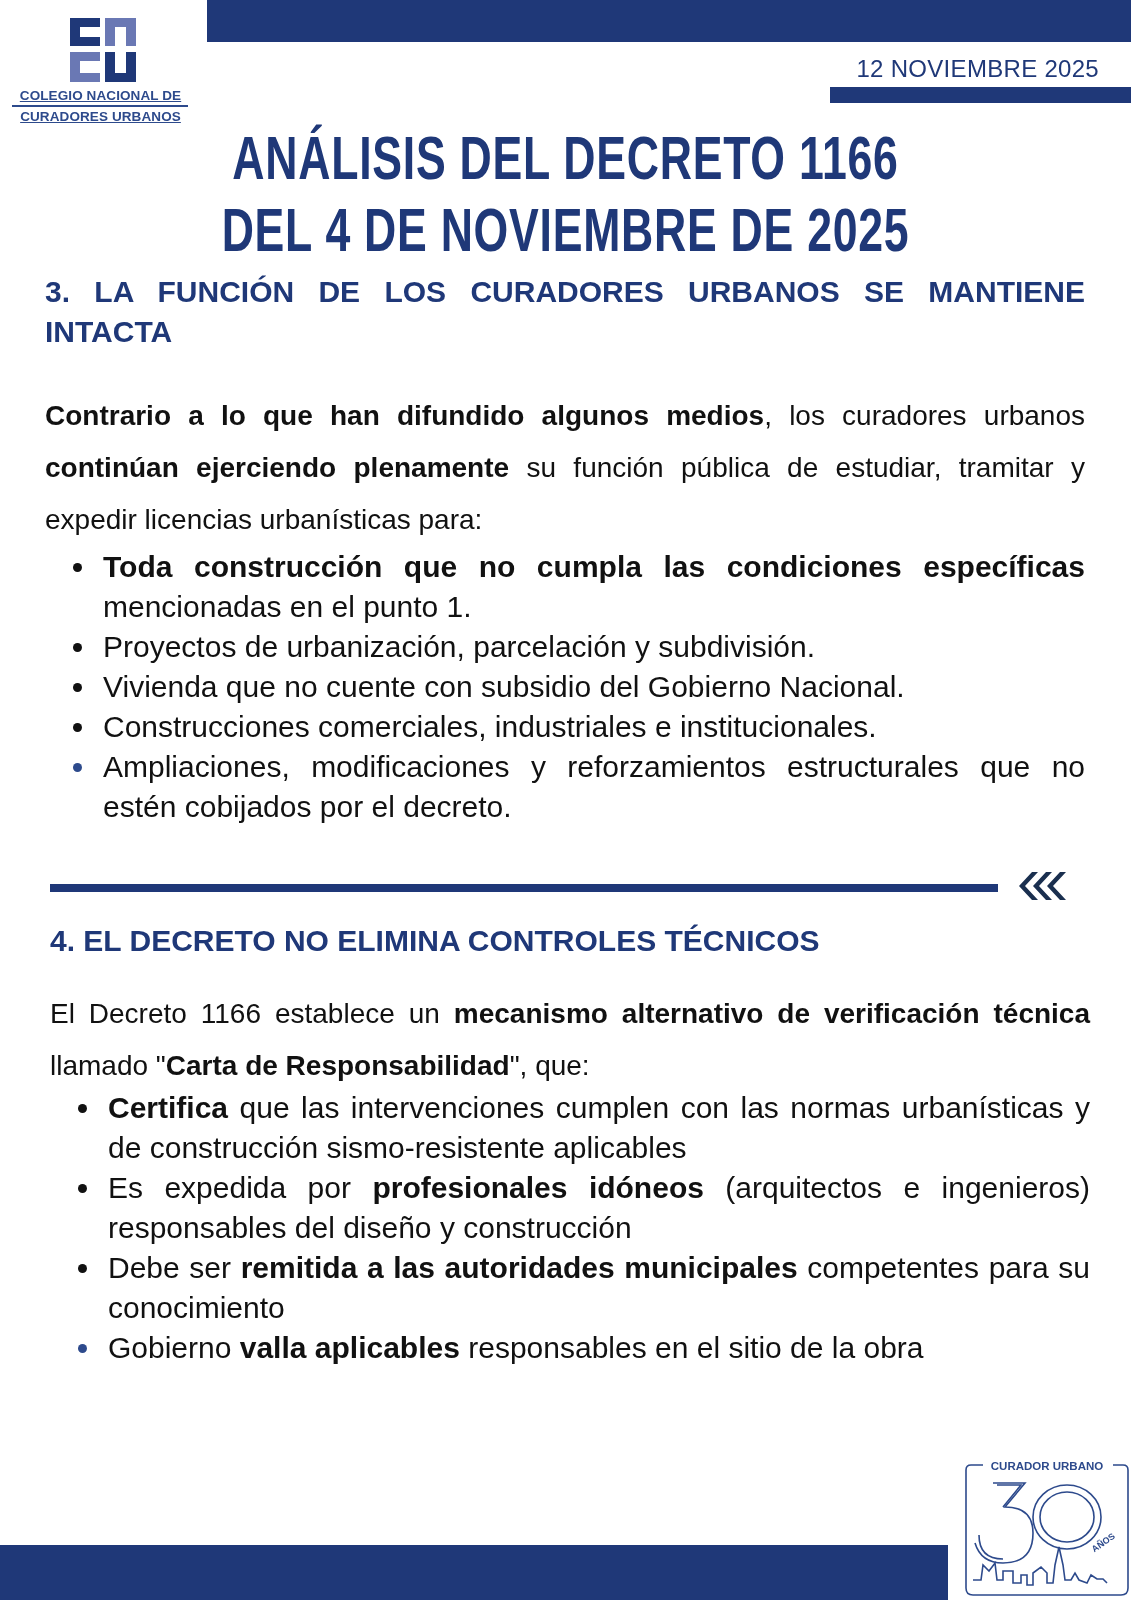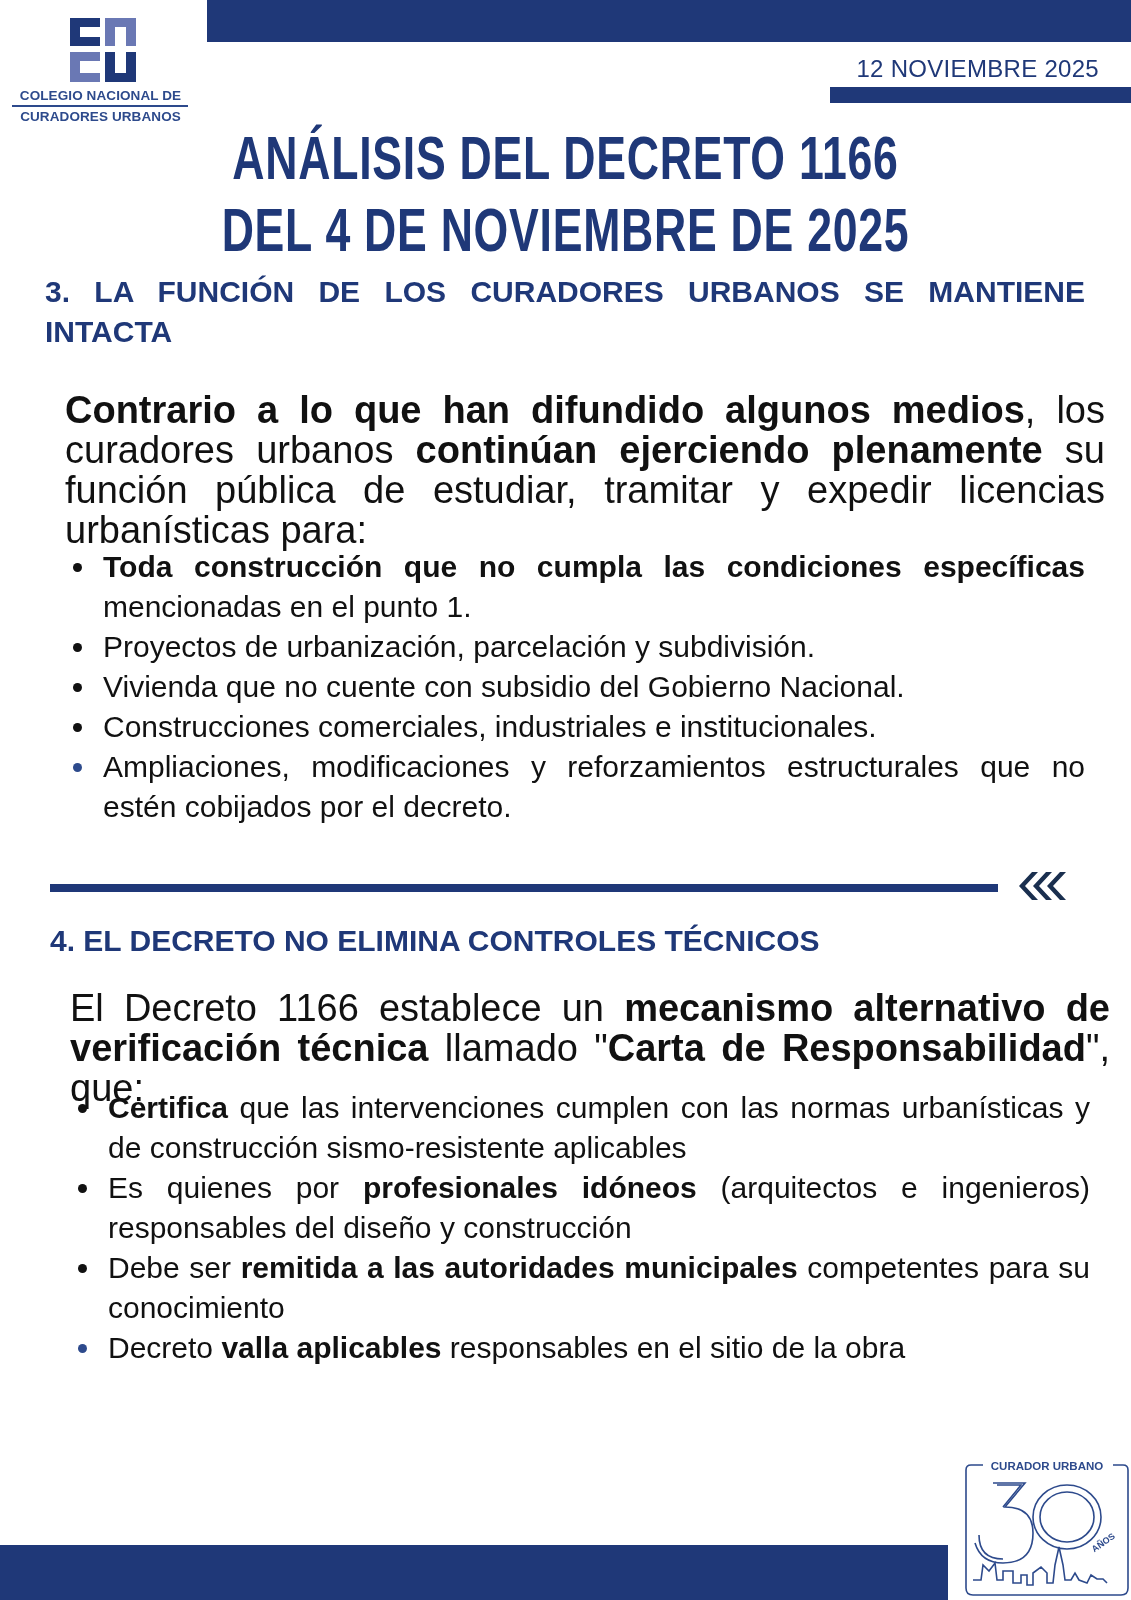--- a/index.html
+++ b/index.html
@@ -11,41 +11,41 @@
 
   
   .top-bar { left: 207px; top: 0; width: 924px; height: 42px; background: #1f3878; }
   .date-text { right: 32px; top: 55px; font-size: 24px; color: #1f3878; letter-spacing: 0.3px; text-align: center; }
   .date-bar { left: 830px; top: 87px; width: 301px; height: 16px; background: #1f3878; }
 
   .logo { left: 8px; top: 18px; width: 185px; height: 110px; }
   .logo-mark { position: absolute; left: 62px; top: 0; width: 66px; height: 64px; }
   .logo-line1, .logo-line2 {
     position: absolute; left: 0; width: 185px; text-align: center;
-    font-size: 13.5px; font-weight: bold; color: #2d4a8c; letter-spacing: 0.1px;
+    font-size: 13.5px; font-weight: bold; color: #2d4a8c; letter-spacing: 0.1px; text-decoration: underline;
   }
   .logo-line1 { top: 70px; }
   .logo-rule { position: absolute; left: 4px; top: 87px; width: 176px; height: 2px; background: #2d4a8c; }
   .logo-line2 { top: 91px; }
 
   .title {
     left: 0; width: 1131px; text-align: center; color: #1f3878;
     font-family: "Liberation Sans", sans-serif; font-weight: bold;
     font-size: 62px; line-height: 72px; top: 122px;
     transform: scaleX(0.72); transform-origin: center;
     letter-spacing: 1px;
   }
   .title div { white-space: nowrap; }
 
   
   .section-heading {
     color: #1f3878; font-weight: bold; font-size: 30px; line-height: 40px;
     text-align: justify; transform-origin: left top;
   }
-  .para { font-size: 38px; line-height: 40px; text-align: justify; margin-left: 20px; }
+  .para { font-size: 28px; line-height: 52px; text-align: justify; }
   .para b, .bullets b { font-weight: bold; }
   .bullets { list-style: none; margin: 0; padding: 0; }
   .bullets li { position: relative; padding-left: 58px; font-size: 30px; line-height: 40px; text-align: justify; }
   .bullets li .dot { position: absolute; left: 28px; top: 16px; width: 9px; height: 9px; border-radius: 50%; background: #111; }
   .bullets li .dot.blue { background: #2d4a8c; }
 
   .s3-heading { left: 45px; top: 272px; width: 1040px; }
   .s3-para { left: 45px; top: 390px; width: 1040px; }
   .s3-list { left: 45px; top: 547px; width: 1040px; }
 
@@ -111,23 +111,23 @@
 </svg>
 
 <div class="abs section-heading s4-heading">4. EL DECRETO NO ELIMINA CONTROLES TÉCNICOS</div>
 
 <div class="abs para s4-para">
   <span>El Decreto 1166 establece un </span><b>mecanismo alternativo de verificación técnica</b><span> llamado "</span><b>Carta de Responsabilidad</b><span>", que:</span>
 </div>
 
 <ul class="abs bullets s4-list">
   <li><span class="dot"></span><span></span><b>Certifica</b><span> que las intervenciones cumplen con las normas urbanísticas y de construcción sismo-resistente aplicables</span></li>
-  <li><span class="dot"></span><span>Es quienes por </span><b>profesionales idóneos</b><span> (arquitectos e ingenieros) responsables del diseño y construcción</span></li>
+  <li><span class="dot"></span><span>Es expedida por </span><b>profesionales idóneos</b><span> (arquitectos e ingenieros) responsables del diseño y construcción</span></li>
   <li><span class="dot"></span><span>Debe ser </span><b>remitida a las autoridades municipales</b><span> competentes para su conocimiento</span></li>
-  <li><span class="dot blue"></span><span>Decreto </span><b>valla aplicables</b><span> responsables en el sitio de la obra</span></li>
+  <li><span class="dot blue"></span><span>Gobierno </span><b>valla aplicables</b><span> responsables en el sitio de la obra</span></li>
 </ul>
 
 <div class="abs bottom-bar"></div>
 
 <svg class="abs badge" viewBox="0 0 168 145">
   <g fill="none" stroke="#2d4a8c" stroke-width="1.6">
 
     <path d="M20 10 H8 Q3 10 3 15 V133 Q3 140 10 140 H158 Q165 140 165 133 V15 Q165 10 160 10 H150"></path>
 
     <path d="M30 28 H62 L42 52 Q70 52 70 78 Q70 108 40 108 Q18 108 12 88"></path>

